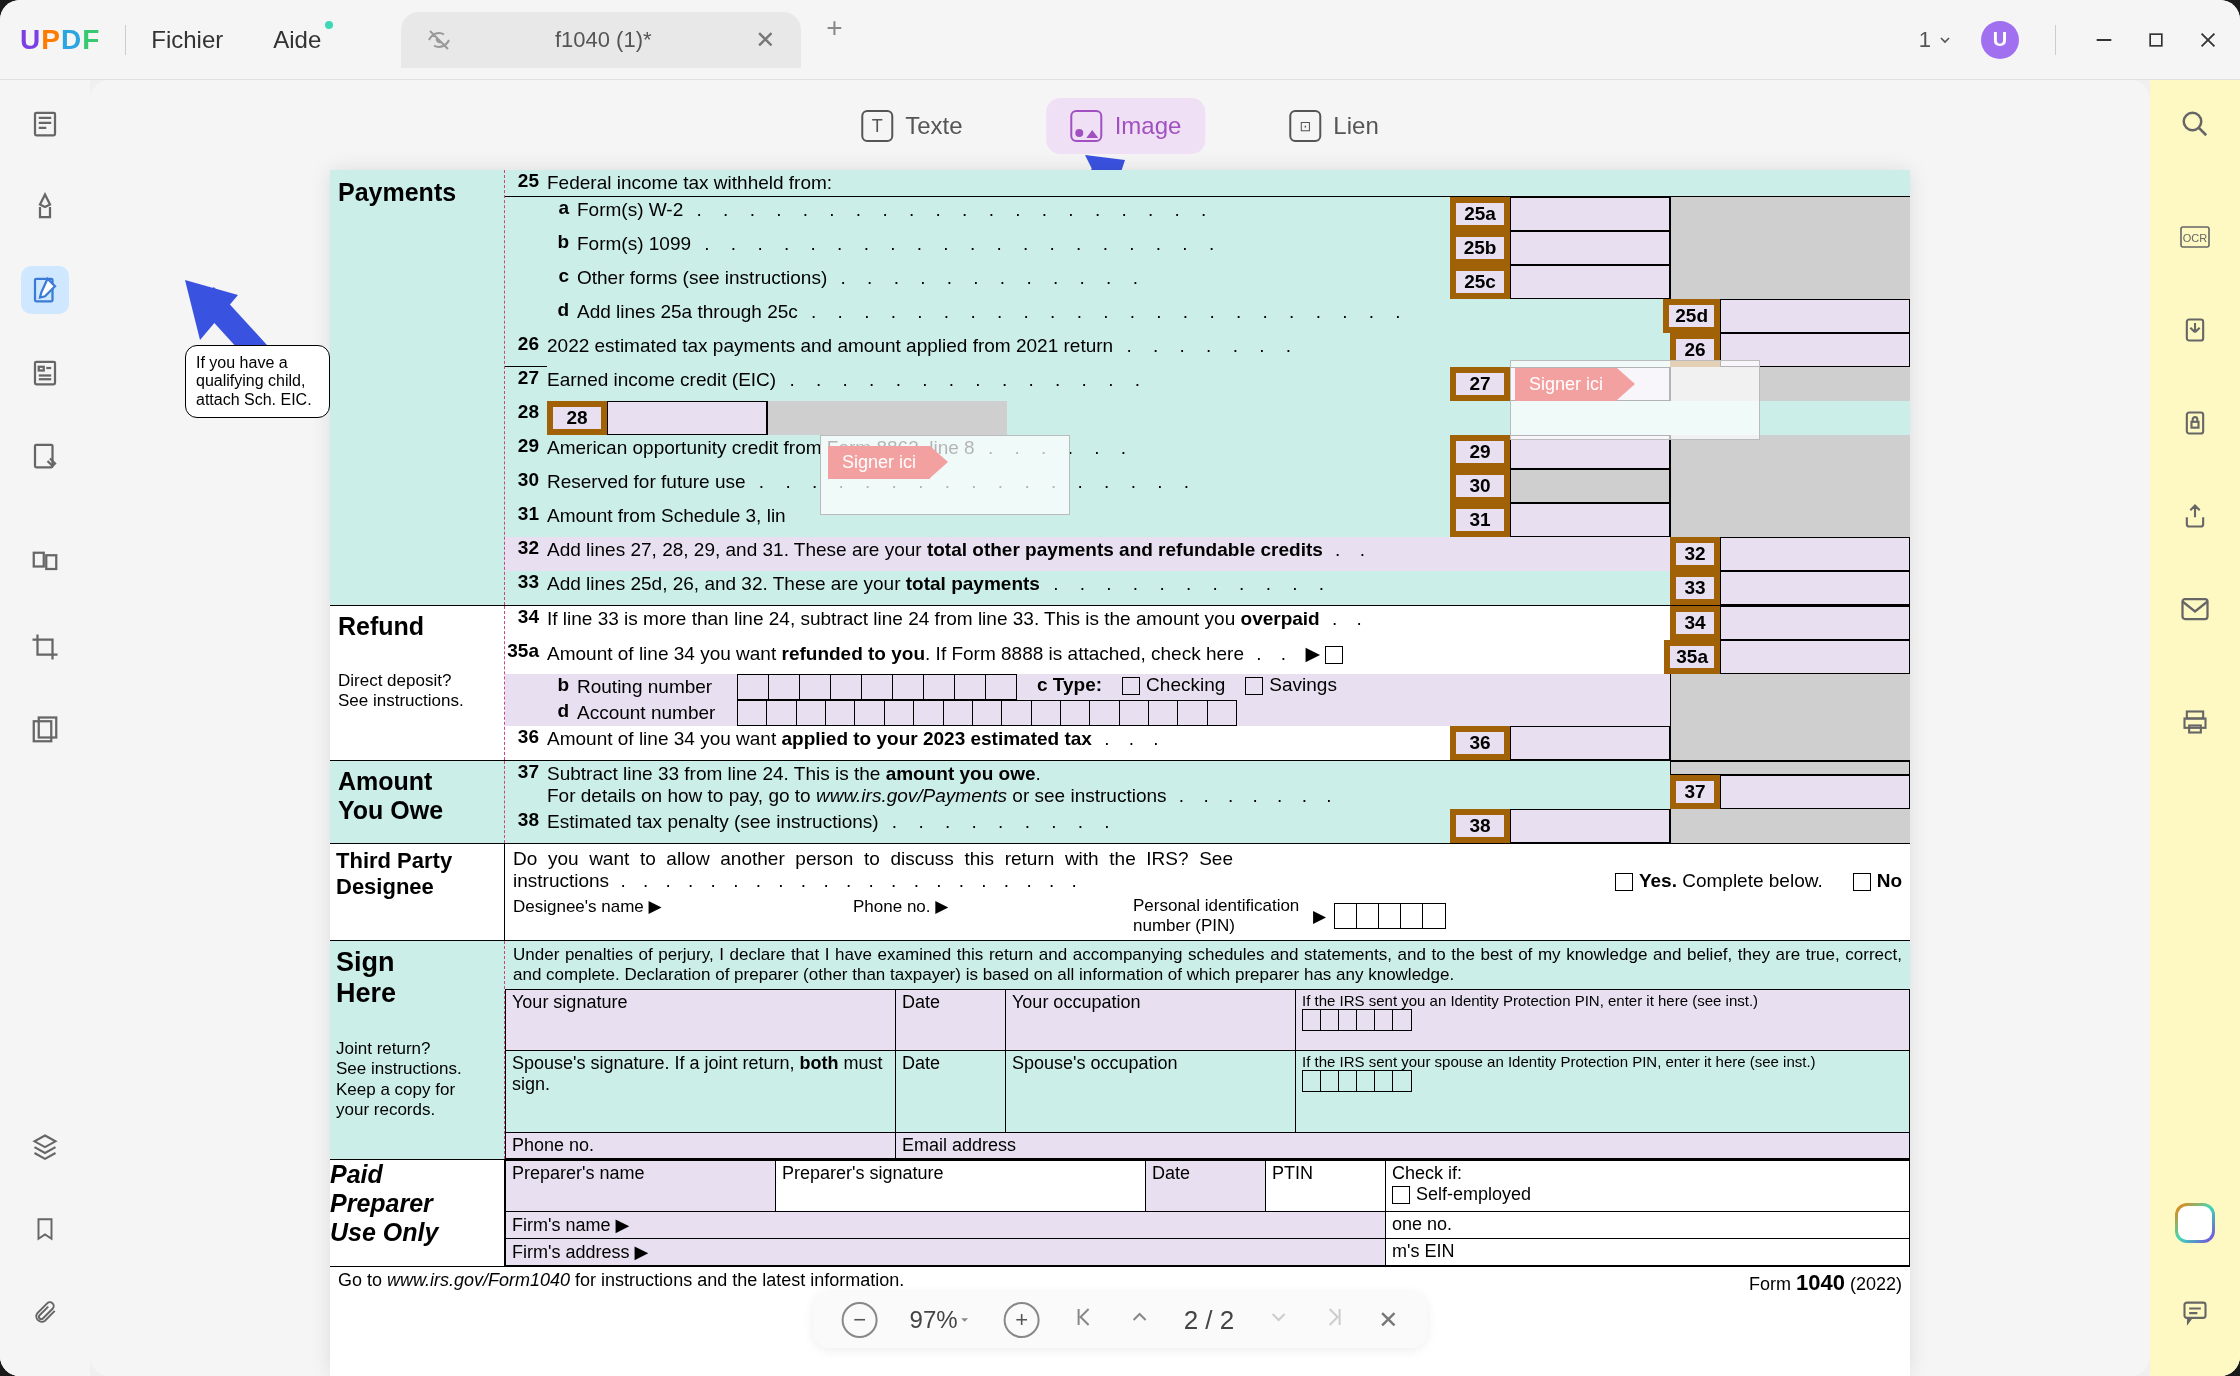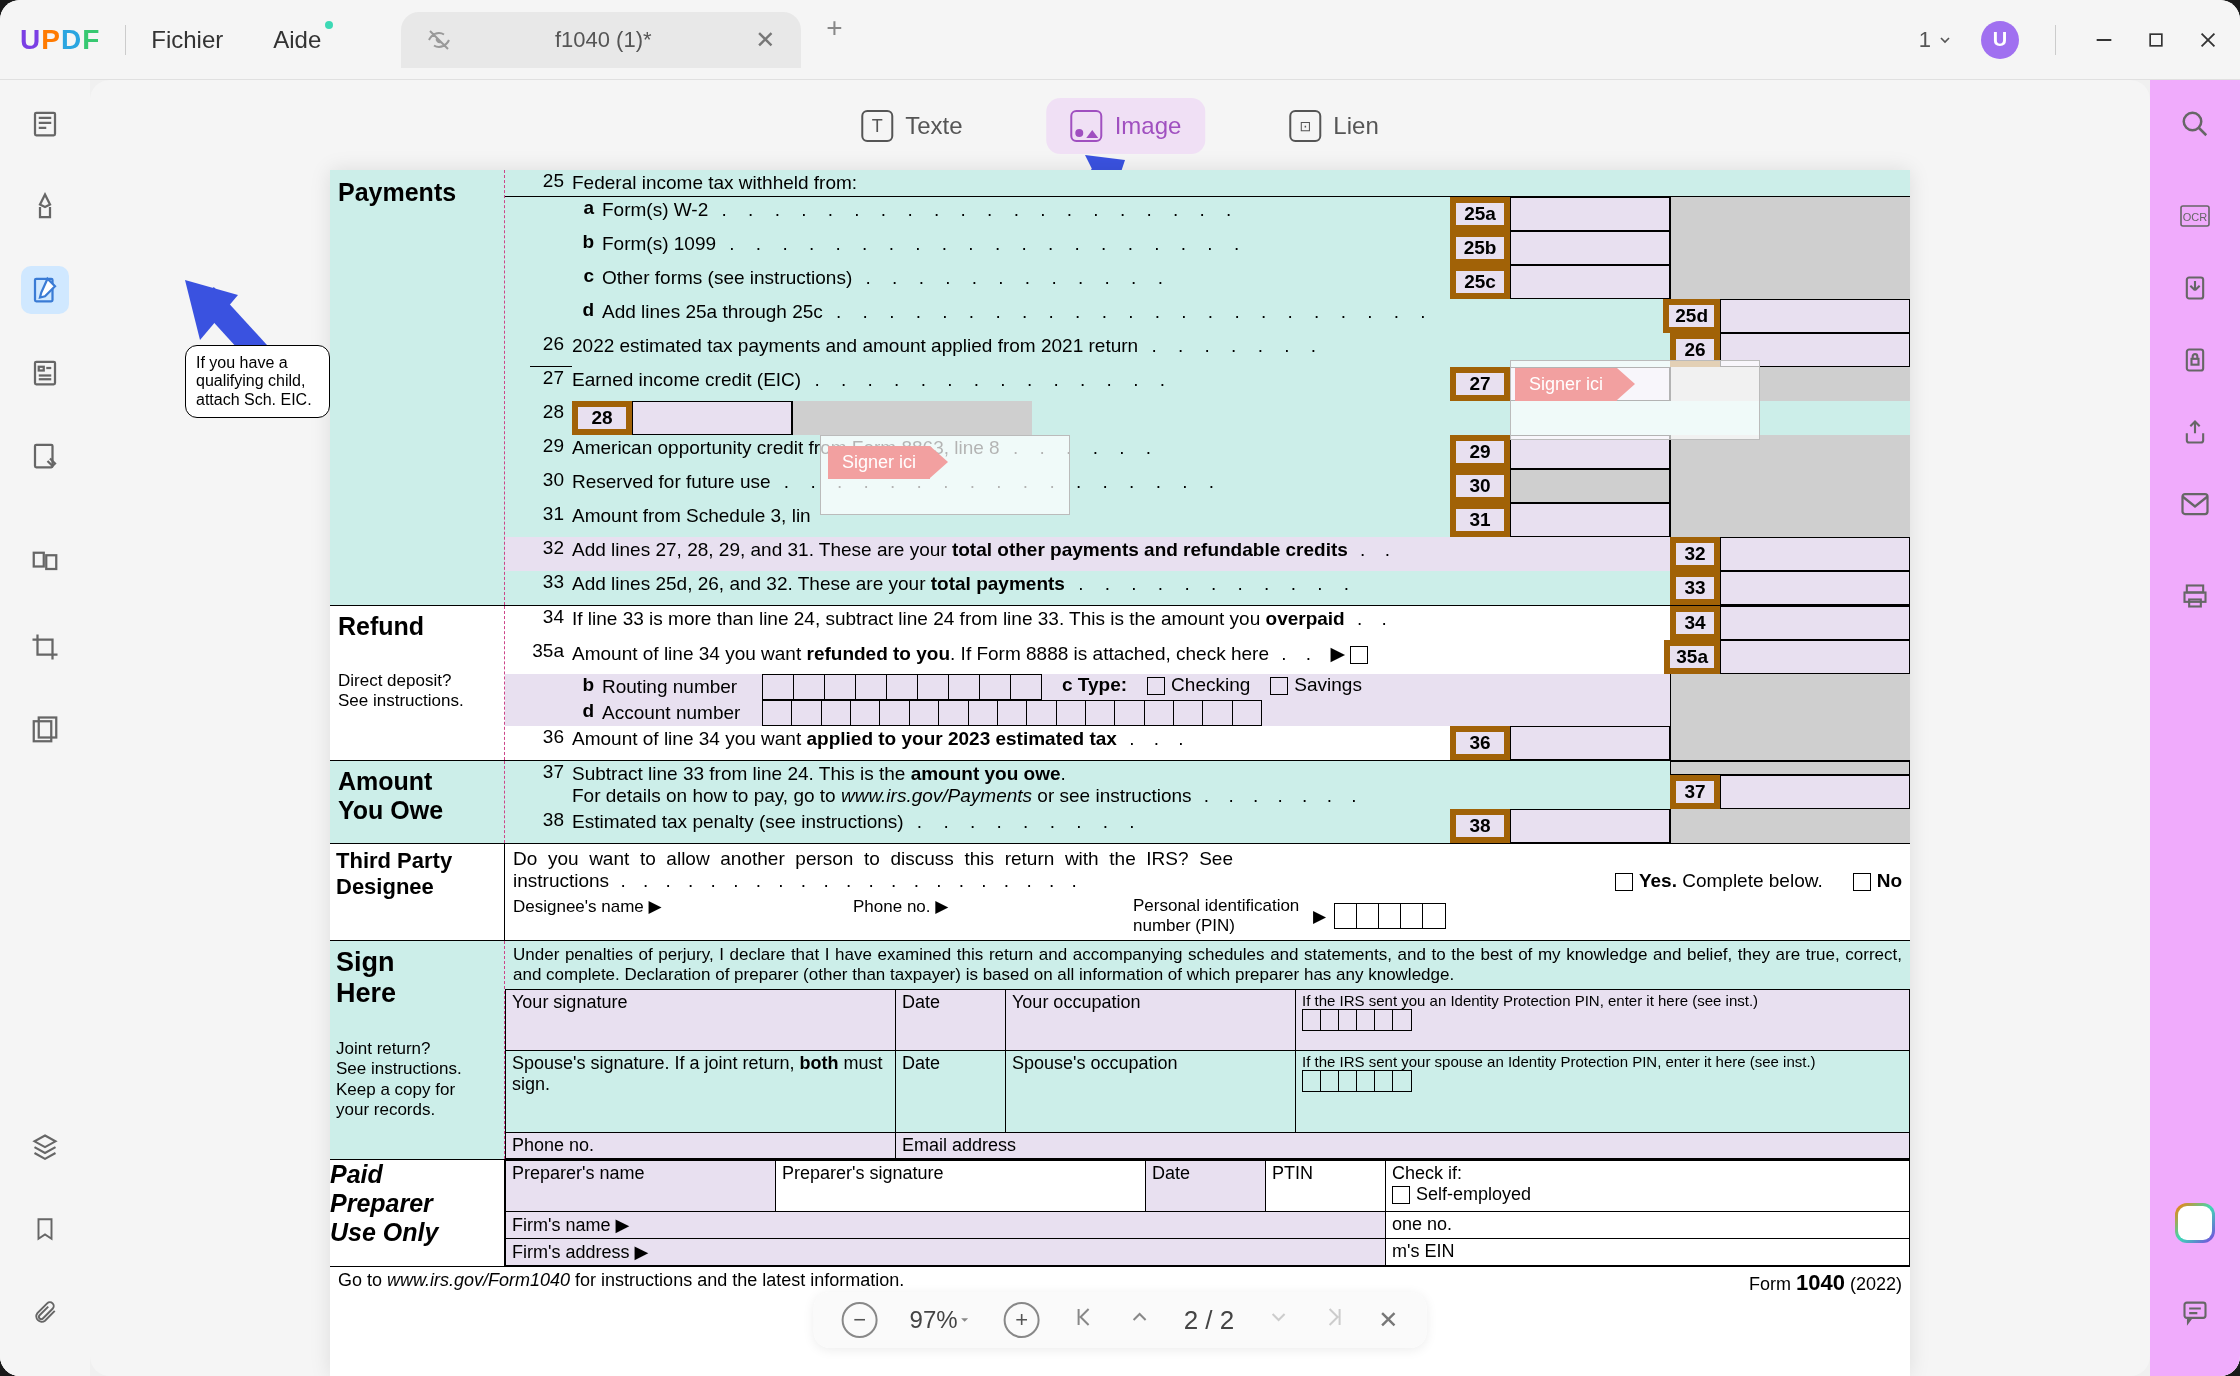--- a/index.html
+++ b/index.html
@@ -120,26 +120,26 @@
   align-items: center;
   justify-content: center;
   cursor: pointer;
   color: #666;
 }
 .rail-btn.active { background: #d0e8ff; color: #3a7bd5; }
 .rail-bottom { margin-top: auto; display: flex; flex-direction: column; gap: 35px; align-items: center; padding-bottom: 20px; }
 
 .right-rail {
   width: 90px;
-  background: #f0abfc;
+  background: #fef9c3;
   display: flex;
   flex-direction: column;
   align-items: center;
   padding: 20px 0;
-  gap: 24px;
+  gap: 45px;
 }
 .right-rail-bottom { margin-top: auto; display: flex; flex-direction: column; gap: 45px; align-items: center; padding-bottom: 20px; }
 .ai-badge {
   width: 40px; height: 40px;
   border-radius: 12px;
   background: linear-gradient(135deg, #ff7a00, #3dd9b5, #7b3fe4);
   padding: 3px;
 }
 .ai-inner { width:100%; height:100%; background:#fff; border-radius:9px; }
 
@@ -196,21 +196,21 @@
 }
 .sec-label {
   font-weight: 700;
   font-size: 25px;
 }
 .side-note {
   font-size: 17px;
   line-height: 1.2;
 }
 .row { display: flex; align-items: stretch; }
-.line-no { width: 42px; text-align: right; padding-right: 8px; font-weight:400;margin-left:25px; }
+.line-no { width: 42px; text-align: right; padding-right: 8px; font-weight:700; }
 .line-letter { width: 30px; text-align: right; padding-right: 8px; font-weight:700; }
 .line-text { flex: 1; padding: 2px 0; }
 .amt-box { border: 6px solid #a16207; min-width: 60px; padding: 0 6px; font-weight:700; text-align:center; background:#e8e0f0; }
 .amt-input { border:1px solid #000; min-width:160px; background:#e8e0f0; }
 .cb { width:18px; height:18px; border:1.5px solid #000; display:inline-block; vertical-align:middle; margin-right:6px; }
 
 .arrow-blue {
   position: absolute;
   pointer-events: none;
 }

